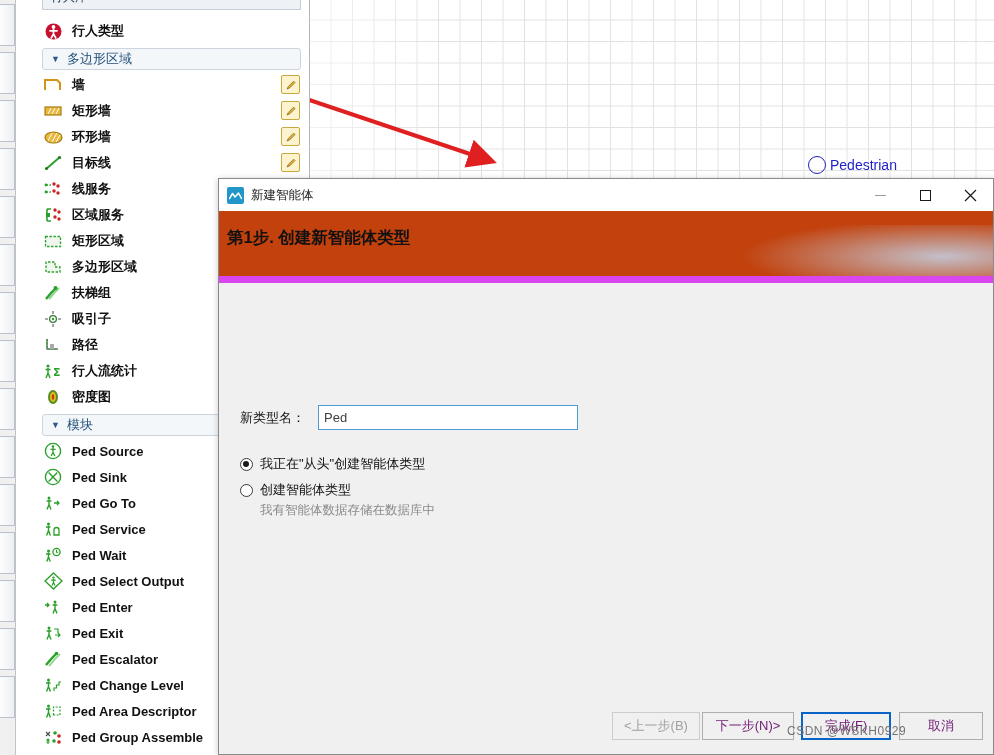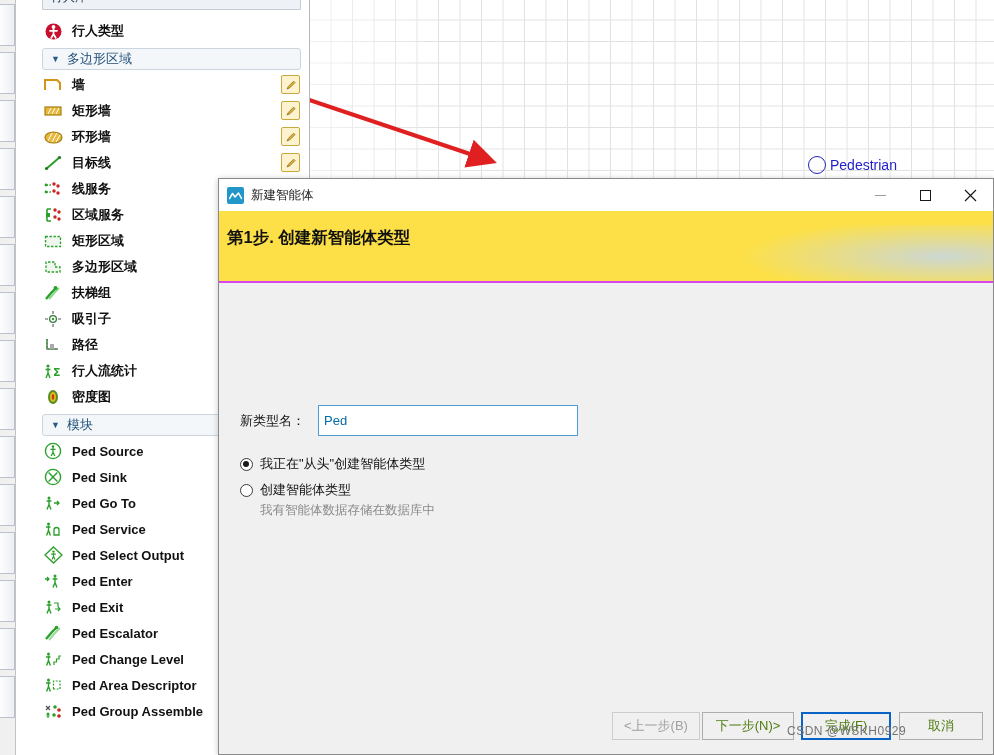--- a/index.html
+++ b/index.html
@@ -108,60 +108,60 @@
     position: absolute; left: 2px; top: 5px; width: 13px; height: 8px;
   }
   .dlg-title { font-size: 12.5px; color: #1a1a1a; text-align: right; }
   .dlg-wincontrols { position: absolute; right: 0; top: 0; height: 32px; display: flex; }
   .wc { width: 45px; height: 32px; display: flex; align-items: center; justify-content: center; }
   .wc.min span { display:block; width: 11px; height: 1px; background: #9b9b9b; }
   .wc.max span { display:block; width: 11px; height: 11px; border: 1.2px solid #1a1a1a; }
   .wc.close svg { display: block; }
 
   .dlg-header {
-    flex: 0 0 72px; background: #fde047; position: relative;
-    border-bottom: 2px solid #d946ef; overflow: hidden;
+    flex: 0 0 72px; background: #c2410c; position: relative;
+    border-bottom: 7px solid #d946ef; overflow: hidden;
   }
   .dlg-header .h-title {
     position: absolute; left: 8px; top: 16px;
     font-size: 16.5px; font-weight: bold; color: #111;
   }
   .dlg-header .h-glow {
     position: absolute; right: -40px; top: 14px; width: 300px; height: 70px;
     background: radial-gradient(ellipse at 70% 45%, rgba(196,214,235,0.85), rgba(255,255,255,0) 68%);
   }
 
   .dlg-body { flex: 1 1 auto; position: relative; background: #f0f0f0; }
   .field-row { position: absolute; left: 21px; top: 122px; display: flex; align-items: center; }
   .field-label { font-size: 13px; color: #111; width: 78px; }
   .field-input {
-    width: 260px; height: 31px; background: #ffffff;
+    width: 260px; height: 25px; background: #ffffff;
     border: 1px solid #4c9cd6; padding: 1px 5px;
-    font-size: 13px; color: #0369a1; line-height: 21px;
+    font-size: 13px; color: #404040; line-height: 21px;
     font-family: "Liberation Sans", sans-serif;
   }
   .radio-row { position: absolute; left: 21px; display: flex; align-items: center; }
   .radio-row.r1 { top: 172px; }
   .radio-row.r2 { top: 198px; }
   .radio {
     width: 13px; height: 13px; border: 1.3px solid #3a3a3a; border-radius: 50%;
     margin-right: 7px; position: relative; background: #fff; flex: 0 0 13px;
   }
   .radio.checked::after {
     content: ""; position: absolute; left: 2.4px; top: 2.4px;
     width: 6px; height: 6px; border-radius: 50%; background: #1a1a1a;
   }
   .radio-label { font-size: 13px; color: #111; }
   .radio-sub { position: absolute; left: 41px; top: 219px; font-size: 12.5px; color: #8a8a8a; }
 
   .dlg-footer { flex: 0 0 54px; position: relative; background: #f0f0f0; }
   .btn {
     position: absolute; top: 12px; height: 28px;
     background: #f0f0f0; border: 1px solid #adadad;
-    font-size: 13px; color: #4d7c0f; display: flex;
+    font-size: 13px; color: #701a75; display: flex;
     align-items: center; justify-content: center;
     font-family: "Liberation Sans", sans-serif;
   }
   .btn.disabled { color: #a0a0a0; border-color: #cccccc; }
   .btn.focused { border: 2px solid #0a64c8; }
   .btn.b-back   { left: 393px; width: 88px; }
   .btn.b-next   { left: 483px; width: 92px; }
   .btn.b-finish { left: 582px; width: 90px; }
   .btn.b-cancel { left: 680px; width: 84px; }
 
@@ -439,20 +439,31 @@
       <span class="glyph">
         <svg width="18" height="17" viewBox="0 0 18 17">
             <circle cx="4.5" cy="3" r="1.5" fill="#2aa02a"></circle>
             <path d="M4.5 4.5 v5 M2 6 h4.5 M4.5 9.5 L2.6 14.5 M4.5 9.5 L6.4 14.5" stroke="#2aa02a" stroke-width="1.4" fill="none"></path>
             <path d="M10 14 v-5 a2.5 2.5 0 0 1 5 0 v5 Z" fill="none" stroke="#2aa02a" stroke-width="1.3"></path>
           </svg>
       </span>
       <span class="txt">Ped Service</span>
     </div>
 
+    <div class="pal-row">
+      <span class="glyph">
+        <svg width="18" height="17" viewBox="0 0 18 17">
+            <circle cx="4.5" cy="4" r="1.5" fill="#2aa02a"></circle>
+            <path d="M4.5 5.5 v4.5 M2 7 h4.5 M4.5 10 L2.8 14.5 M4.5 10 L6.2 14.5" stroke="#2aa02a" stroke-width="1.4" fill="none"></path>
+            <circle cx="12.5" cy="5" r="3.6" fill="none" stroke="#2aa02a" stroke-width="1.3"></circle>
+            <path d="M12.5 2.8 v2.4 h1.8" stroke="#2aa02a" stroke-width="1.1" fill="none"></path>
+          </svg>
+      </span>
+      <span class="txt">Ped Wait</span>
+    </div>
 
     <div class="pal-row">
       <span class="glyph">
         <svg width="19" height="18" viewBox="0 0 19 18">
             <path d="M9.5 1 L18 9 L9.5 17 L1 9 Z" fill="none" stroke="#2aa02a" stroke-width="1.3"></path>
             <circle cx="9.5" cy="5.6" r="1.2" fill="#2aa02a"></circle>
             <path d="M9.5 7 v3.6 M7.2 8.2 h4.6 M9.5 10.6 L8 13.6 M9.5 10.6 L11 13.6" stroke="#2aa02a" stroke-width="1.2" fill="none"></path>
           </svg>
       </span>
       <span class="txt">Ped Select Output</span>

